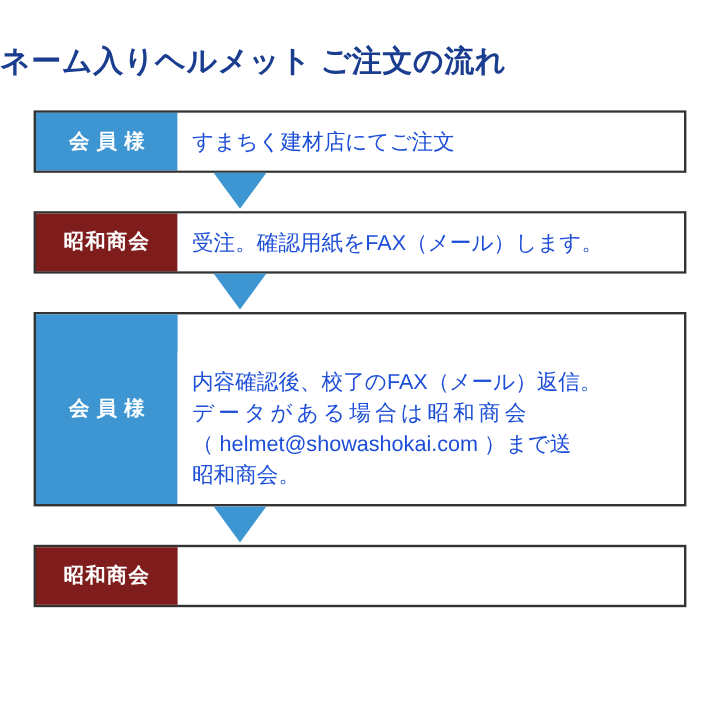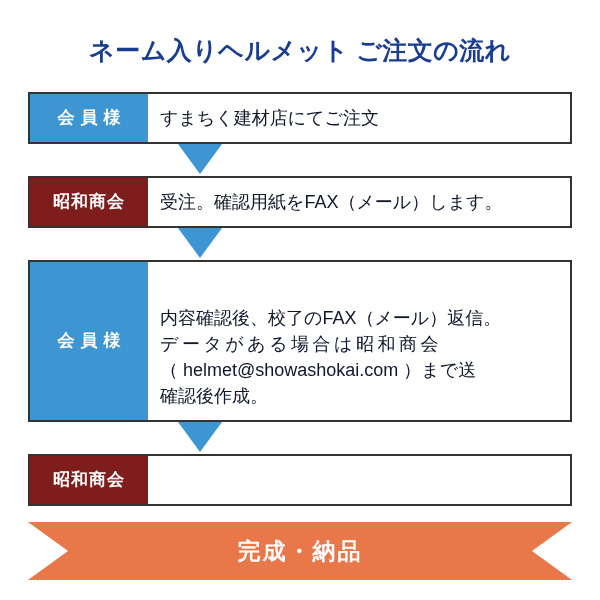--- a/index.html
+++ b/index.html
@@ -17,21 +17,21 @@
     position: relative;
     width: 600px;
     height: 600px;
     box-sizing: border-box;
   }
   .title {
     position: absolute;
     top: 34px;
     left: 0;
     width: 600px;
-    text-align: center;
+    text-align: left;
     font-size: 25px;
     font-weight: bold;
     color: #1a3d8f;
     letter-spacing: 0.5px;
     white-space: nowrap;
   }
 
   .flow {
     position: absolute;
     top: 92px;
@@ -67,21 +67,21 @@
     letter-spacing: 1px;
   }
   .row .body {
     flex: 1 1 auto;
     background: #ffffff;
     display: flex;
     align-items: center;
     padding: 8px 10px 8px 12px;
     box-sizing: border-box;
     font-size: 18px;
-    color: #0f172a;
+    color: #1d4ed8;
     line-height: 1.45;
   }
   .row.r1 { height: 52px; }
   .row.r2 { height: 52px; }
   .row.r3 { height: 162px; }
   .row.r3 .body { align-items: flex-start; padding-top: 12px; margin-top: 31px; }
   .row.r3 .body .lines { width: 100%; }
   .row.r3 .lines div { white-space: nowrap; }
   .row.r3 .lines div.spaced { letter-spacing: 3.5px; }
   .row.r4 { height: 52px; }
@@ -172,33 +172,28 @@
       <div class="arrow"></div>
     </div>
 
     <div class="row r3">
       <div class="label member">会員様</div>
       <div class="body">
         <div class="lines">
           <div>内容確認後、校了のFAX（メール）返信。</div>
           <div class="spaced">データがある場合は昭和商会</div>
           <div>（ helmet@showashokai.com ）まで送</div>
-          <div>確認後作成。</div>
+          <div>昭和商会。</div>
         </div>
       </div>
     </div>
 
     <div class="arrow-wrap">
       <div class="arrow"></div>
     </div>
 
     <div class="row r4">
       <div class="label company">昭和商会</div>
     </div>
 
-    <div class="final">
-      <div class="bar">完成・納品</div>
-      <div class="tri"></div>
-      <div class="tri-r"></div>
-    </div>
 
   </div>
 </div>
 
 </body></html>

